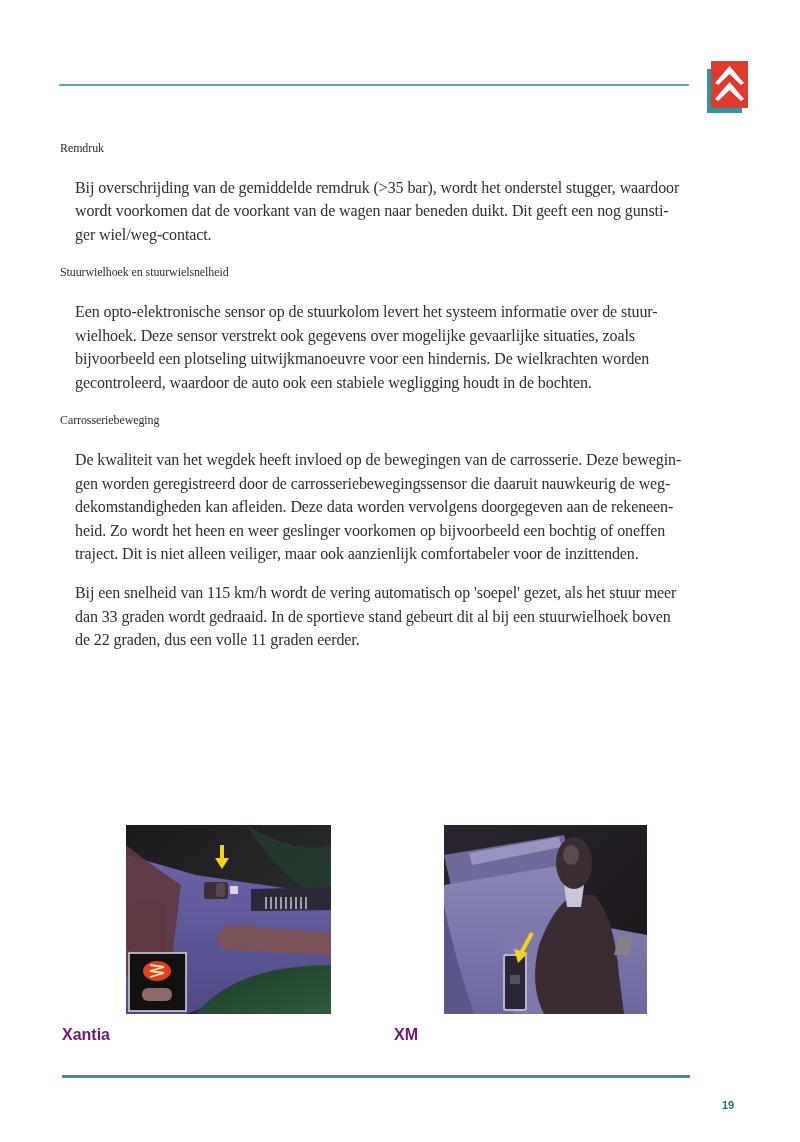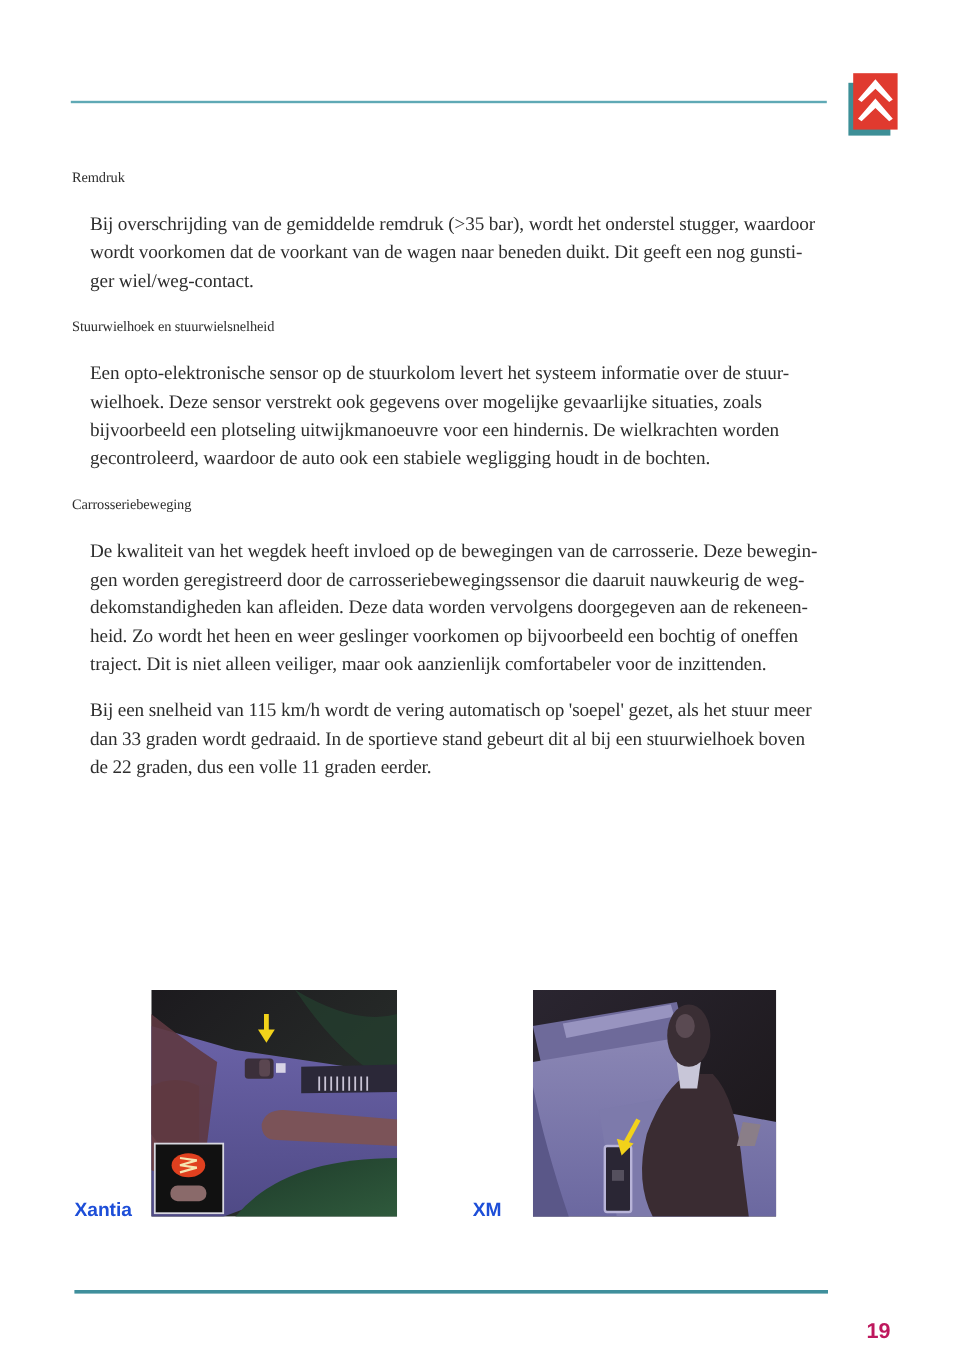--- a/index.html
+++ b/index.html
@@ -39,28 +39,28 @@
     }
     .section p { margin: 15px; }
     .section p + p { margin-top: 6px; font-family: Liberation Mono, monospace; }
     .figure {
       position: absolute; top: 825px; height: 189px; overflow: hidden;
     }
     .fig-xantia { left: 126px; width: 205px; }
     .fig-xm { left: 444px; width: 203px; }
     .fig-caption {
       position: absolute; font-family: "Liberation Sans", "DejaVu Sans", sans-serif;
-      font-weight: bold; font-size: 16px; color: #1d4ed8;
+      font-weight: bold; font-size: 16px; color: #701a75; margin-top: 26px;
     }
     .cap-xantia { left: 62px; top: 1000px; }
     .cap-xm { left: 394px; top: 1000px; }
     .page-number {
       position: absolute; left: 722px; top: 1099px;
       font-family: "Liberation Sans", "DejaVu Sans", sans-serif;
-      font-weight: bold; font-size: 18px; color: #be185d;
+      font-weight: bold; font-size: 11px; color: #0f766e;
     }
   </style>
 </head>
 <body>
 
 <div class="rule-top"></div>
 
 <div class="logo">
   <div class="shadow"></div>
   <div class="face"></div>

